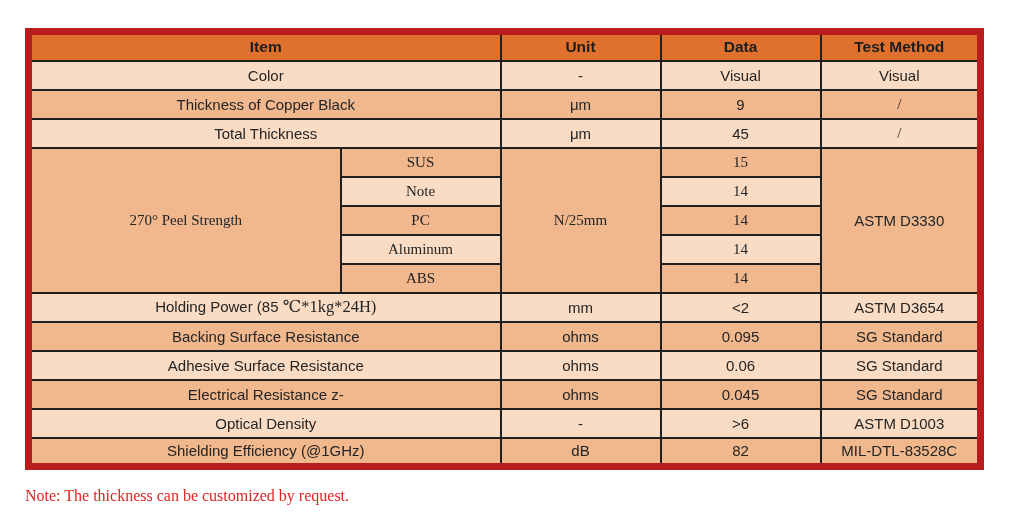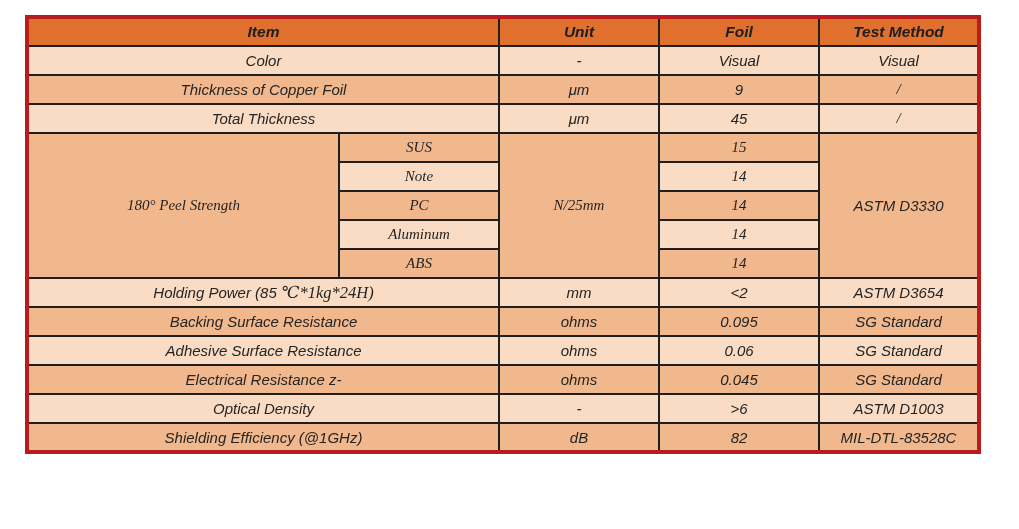--- a/index.html
+++ b/index.html
@@ -7,25 +7,24 @@
     margin: 0; padding: 0;
     width: 1019px; height: 529px;
     background: #ffffff;
     font-family: "Liberation Sans", sans-serif;
     overflow: hidden;
   }
   .page { position: relative; width: 1019px; height: 529px; }
 
   table.spec-table {
     position: absolute;
-    left: 25px; top: 15px;
+    left: 25px; top: 28px;
     border-collapse: collapse;
     table-layout: fixed;
-    border: 4px solid #b91c1c;
-    font-style: italic;
+    border: 7px solid #b91c1c;
   }
   .spec-table th, .spec-table td {
     border: 2px solid #1f1f1f;
     text-align: center;
     vertical-align: middle;
     padding: 0 4px;
     height: 29px;
     font-size: 15px;
     color: #242424;
     overflow: hidden;
@@ -66,47 +65,47 @@
       <col style="width:160px">
       <col style="width:160px">
       <col style="width:160px">
       <col style="width:160px">
     </colgroup>
 
     <tbody>
         <tr>
       <th colspan="2">Item</th>
       <th>Unit</th>
-      <th>Foil</th>
+      <th>Data</th>
       <th>Test Method</th>
     </tr>
 
     <tr>
       <td colspan="2" class="light">Color</td>
       <td class="light">-</td>
       <td class="light">Visual</td>
       <td class="light">Visual</td>
     </tr>
 
     <tr>
-      <td colspan="2" class="dark">Thickness of Copper Foil</td>
+      <td colspan="2" class="dark">Thickness of Copper Black</td>
       <td class="dark">μm</td>
       <td class="dark">9</td>
       <td class="dark serif">/</td>
     </tr>
 
     <tr>
       <td colspan="2" class="light">Total Thickness</td>
       <td class="light">μm</td>
       <td class="light">45</td>
       <td class="light serif">/</td>
     </tr>
 
     <tr>
-      <td rowspan="5" class="dark serif peel-item">180° Peel Strength</td>
+      <td rowspan="5" class="dark serif peel-item">270° Peel Strength</td>
       <td class="dark serif">SUS</td>
       <td rowspan="5" class="dark serif">N/25mm</td>
       <td class="dark serif">15</td>
       <td rowspan="5" class="dark">ASTM D3330</td>
     </tr>
 
     <tr>
       <td class="light serif">Note</td>
       <td class="light serif">14</td>
     </tr>
@@ -163,14 +162,15 @@
 
     <tr>
       <td colspan="2" class="dark">Shielding Efficiency (@1GHz)</td>
       <td class="dark">dB</td>
       <td class="dark">82</td>
       <td class="dark">MIL-DTL-83528C</td>
     </tr>
   </tbody>
     </table>
 
+  <div class="note">Note: The thickness can be customized by request.</div>
 
 </div>
 
 </body></html>

